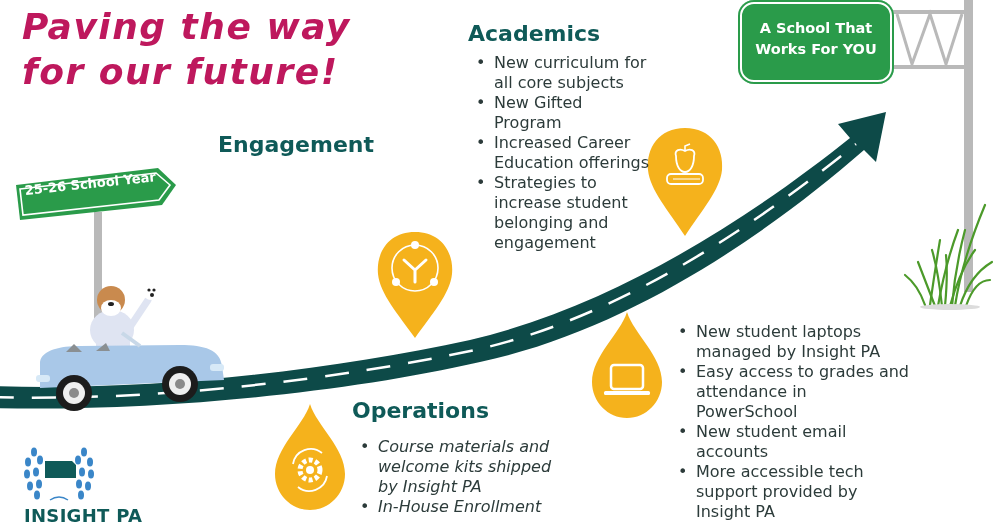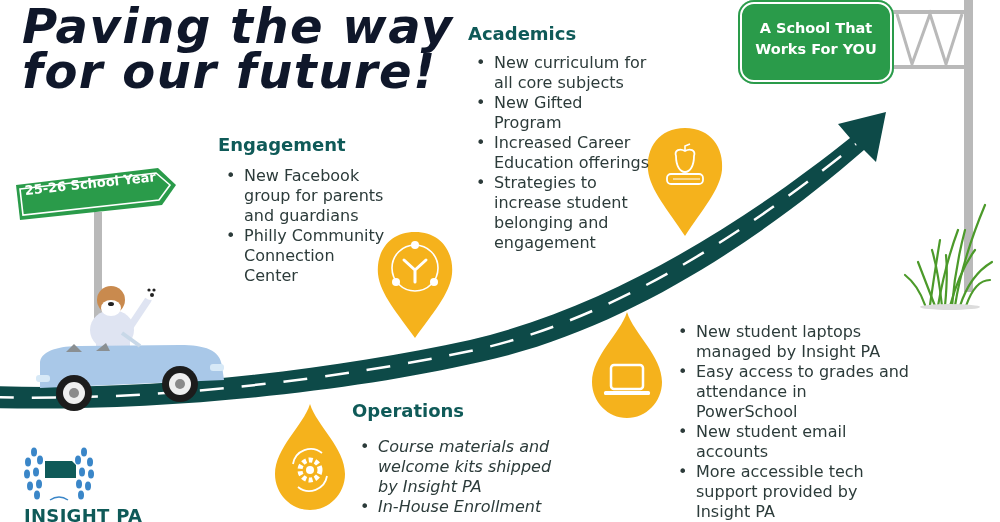--- a/index.html
+++ b/index.html
@@ -1,20 +1,20 @@
 <!DOCTYPE html>
 <html><head>
 <meta charset="utf-8">
 <style>
   html, body { margin:0; padding:0; background:#ffffff; }
   body { width:1000px; height:522px; position:relative; overflow:hidden; font-family:"Liberation Sans", sans-serif; }
   .abs { position:absolute; }
-  .title { left:22px; top:4px; color:#0f172a; font-family:"DejaVu Sans", sans-serif; font-weight:bold; font-style:italic; font-size:48px; line-height:45px; letter-spacing:1.5px; }
+  .title { left:22px; top:4px; color:#be185d; font-family:"DejaVu Sans", sans-serif; font-weight:bold; font-style:italic; font-size:36px; line-height:45px; letter-spacing:1.5px; }
   .title div { white-space:nowrap; }
-  .sec-title { color:#0f5a58; font-family:"DejaVu Sans", sans-serif; font-weight:bold; font-size:18px; line-height:26px; }
+  .sec-title { color:#0f5a58; font-family:"DejaVu Sans", sans-serif; font-weight:bold; font-size:22px; line-height:26px; }
   ul.items { margin:0; padding:0 0 0 0; list-style:none; color:#2c3b3a; font-family:"DejaVu Sans", sans-serif; font-size:16px; line-height:20px; }
   ul.items li { position:relative; padding-left:20px; }
   ul.items li::before { content:"\2022"; position:absolute; left:2px; top:0; color:#2c3b3a; }
   .svgwrap { left:0; top:0; width:1000px; height:522px; }
   .greensign { left:738px; top:0px; width:156px; height:84px; background:#2a9b4a; border-radius:16px; box-shadow: inset 0 0 0 2px #2a9b4a, inset 0 0 0 4px #ffffff; color:#fff; font-family:"DejaVu Sans", sans-serif; font-weight:bold; font-size:14.5px; line-height:21px; text-align:center; padding-top:18px; box-sizing:border-box; }
   .yearsign-text { color:#fff; font-family:"DejaVu Sans", sans-serif; font-weight:bold; font-size:13px; }
   .logo-text { left:24px; top:505px; color:#0f5a58; font-family:"DejaVu Sans", sans-serif; font-weight:bold; font-size:18px; letter-spacing:0.3px; }
 </style>
 </head>
 <body>
@@ -146,24 +146,20 @@
   <div>A School That</div>
   <div>Works For YOU</div>
 </div>
 
 <div class="abs yearsign-text" style="left:24px; top:183px; transform:rotate(-6deg); transform-origin:left top;">25-26 School Year</div>
 
 <div class="abs" style="left:218px; top:132px; width:170px;">
   <div class="sec-title">
     <div>Engagement</div>
   </div>
-  <ul class="items" style="margin-top:8px; margin-left:6px;">
-    <li>New Facebook group for parents and guardians</li>
-    <li>Philly Community Connection Center</li>
-  </ul>
 </div>
 
 <div class="abs" style="left:468px; top:21px; width:185px;">
   <div class="sec-title">Academics</div>
   <ul class="items" style="margin-top:6px; margin-left:6px;">
     <li>New curriculum for all core subjects</li>
     <li>New Gifted Program</li>
     <li>Increased Career Education offerings</li>
     <li>Strategies to increase student belonging and engagement</li>
   </ul>

